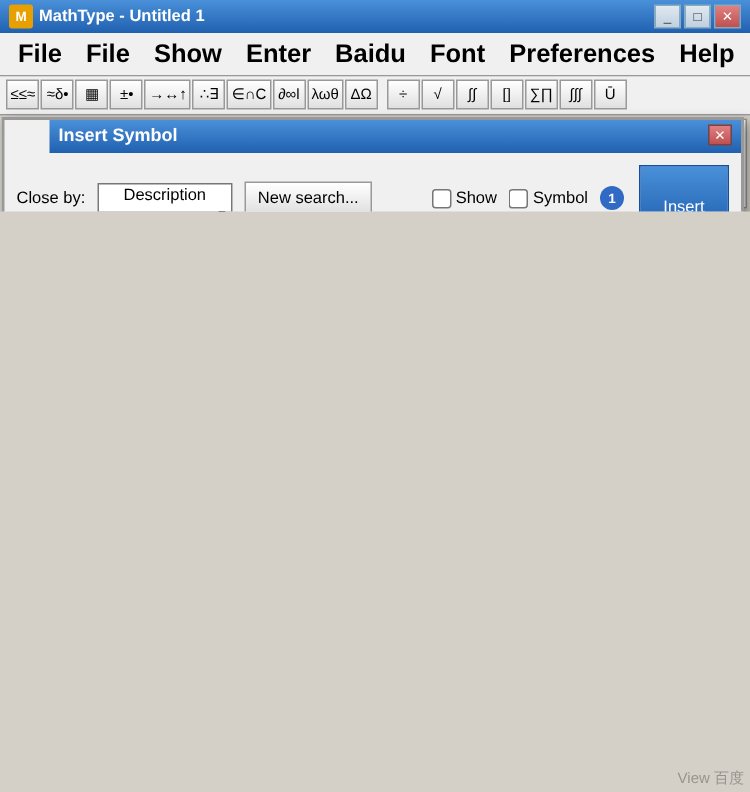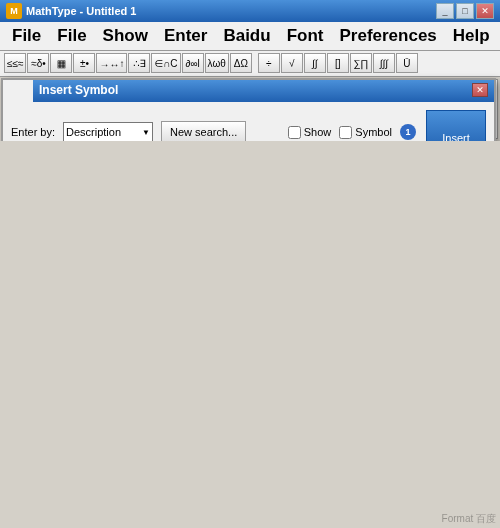--- a/index.html
+++ b/index.html
@@ -116,20 +116,21 @@
       border: 1px solid #777;
       background: white;
       padding: 1px 2px;
       font-size: 11px;
       display: flex;
       align-items: center;
       gap: 2px;
       cursor: pointer;
       min-width: 90px;
       height: 20px;
+      flex-direction: column;
     }
     .select-arrow { font-size: 8px; margin-left: auto; }
     .new-search-btn {
       border: 1px solid #999;
       background: linear-gradient(to bottom, #fff, #e0e0e0);
       padding: 2px 8px;
       font-size: 11px;
       cursor: pointer;
       height: 22px;
     }
@@ -332,21 +333,21 @@
 <div class="main-area" style="height:50px; margin: 2px; position: relative;">
 
   <div class="dialog" style="position:absolute; top:-2px; left:-2px; z-index:10; width:495px;">
     <div class="dialog-title-bar">
       <span class="dialog-title-text">Insert Symbol</span>
       <button class="dialog-close-btn">✕</button>
     </div>
     <div class="dialog-body">
 
       <div class="view-by-row">
-        <span class="label-text">Enter by:</span>
+        <span class="label-text">Close by:</span>
         <div class="select-box">
           <span>Description</span>
           <span class="select-arrow">▼</span>
         </div>
         <button class="new-search-btn">New search...</button>
         <div style="flex:1"></div>
         <label class="checkbox-label">
           <input type="checkbox" style="">
           <span>Show</span>
         </label>
@@ -564,13 +565,13 @@
           </div>
           <div class="preview-box">
             <span style="font-family:Batang,serif; font-style:italic; font-size:40px; color:#333; text-decoration:underline;">Ν</span>
           </div>
         </div>
       </div>
     </div>
   </div>
 </div>
 
-<div class="watermark">Format 百度</div>
+<div class="watermark">View 百度</div>
 
 </body></html>

